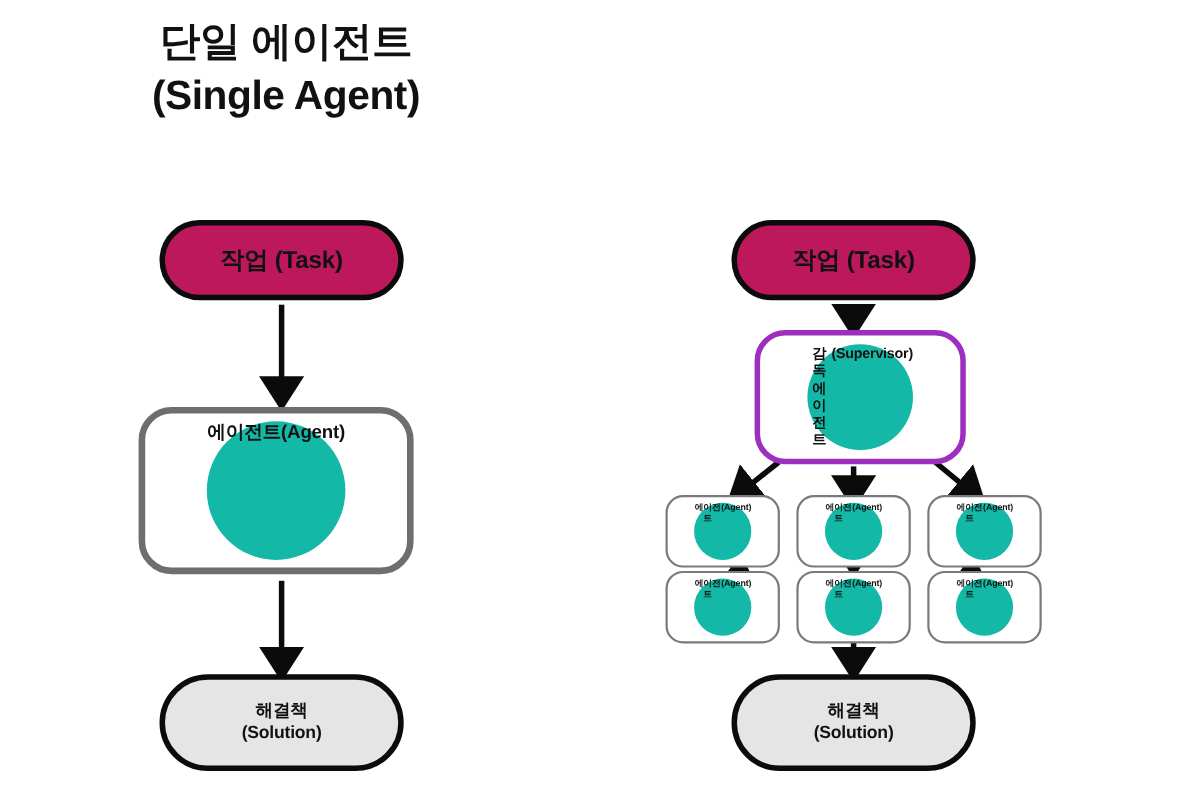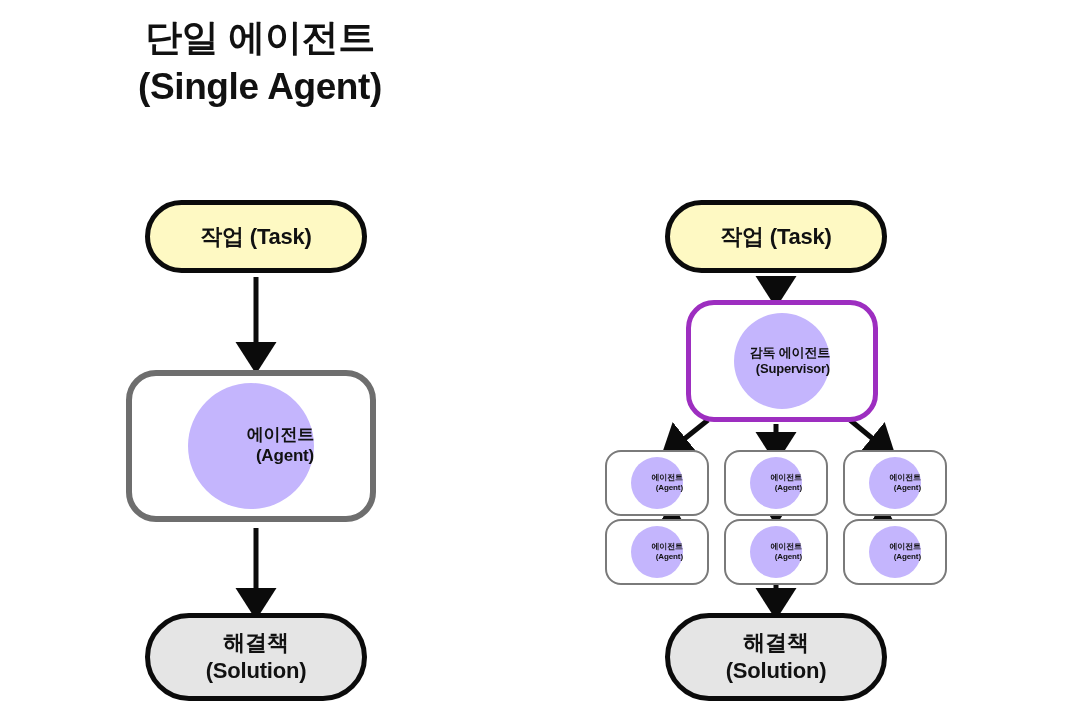--- a/index.html
+++ b/index.html
@@ -49,38 +49,38 @@
     position: absolute;
     box-sizing: border-box;
     display: flex;
     align-items: center;
     justify-content: center;
     text-align: center;
   }
 
   
   .task-pill {
-    background: #fef9c3;
+    background: #be185d;
     border: 5px solid #0b0b0b;
     border-radius: 40px;
     font-weight: bold;
     font-size: 22px;
     letter-spacing: -0.2px;
     color: #111111;
   }
   #task-left  { left: 145px; top: 200px; width: 222px; height: 73px; }
   #task-right { left: 665px; top: 200px; width: 222px; height: 73px; }
 
   
   .solution-pill {
     background: #E5E5E5;
     border: 5px solid #0b0b0b;
     border-radius: 48px;
     font-weight: bold;
-    font-size: 22px;
+    font-size: 16px;
     line-height: 1.28;
     letter-spacing: -0.2px;
     color: #111111;
     white-space: pre-line;
   }
   #solution-left  { left: 145px; top: 613px; width: 222px; height: 88px; }
   #solution-right { left: 665px; top: 613px; width: 222px; height: 88px; }
 
   
   #agent-box-left {
@@ -109,24 +109,24 @@
     background: #ffffff;
     border: 2px solid #7A7A7A;
     border-radius: 16px;
     width: 104px;
     height: 66px;
   }
 
   
   .circle {
     border-radius: 50%;
-    background: #c4b5fd;
+    background: #14b8a6;
     display: flex;
-    flex-direction: column;
-    align-items: flex-end;
+    flex-direction: row;
+    align-items: flex-start;
     justify-content: center;
     text-align: center;
     color: #111111;
     font-weight: bold;
     line-height: 1.22;
   }
   .circle-lg {
     width: 126px;
     height: 126px;
     font-size: 17px;

